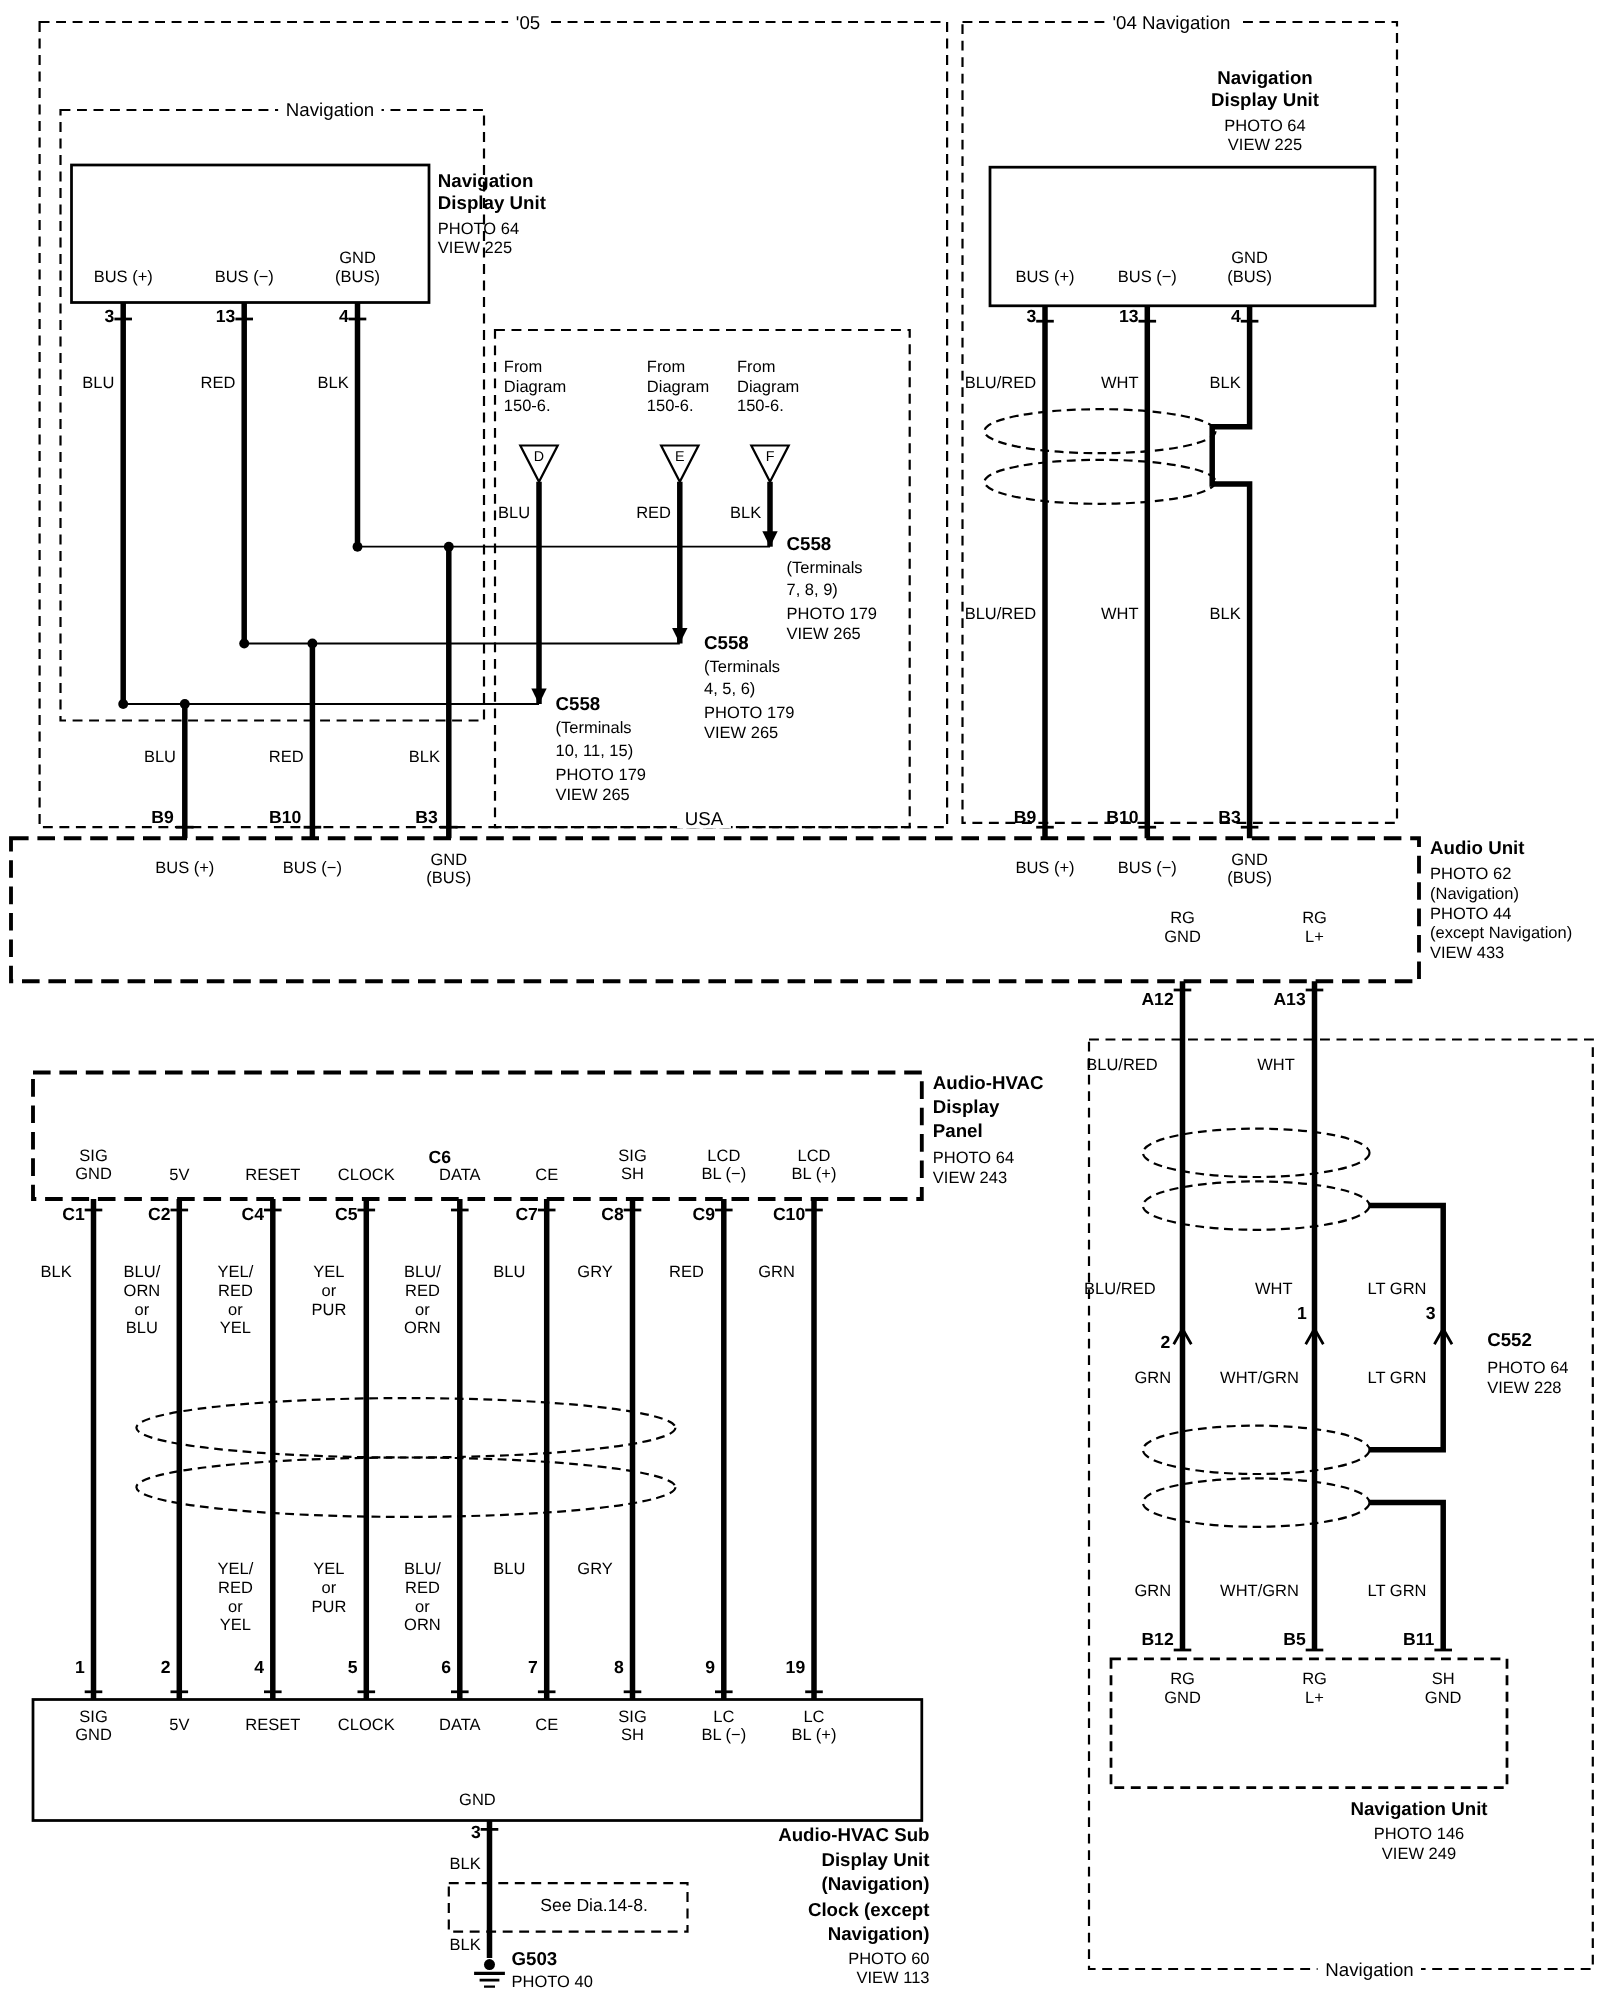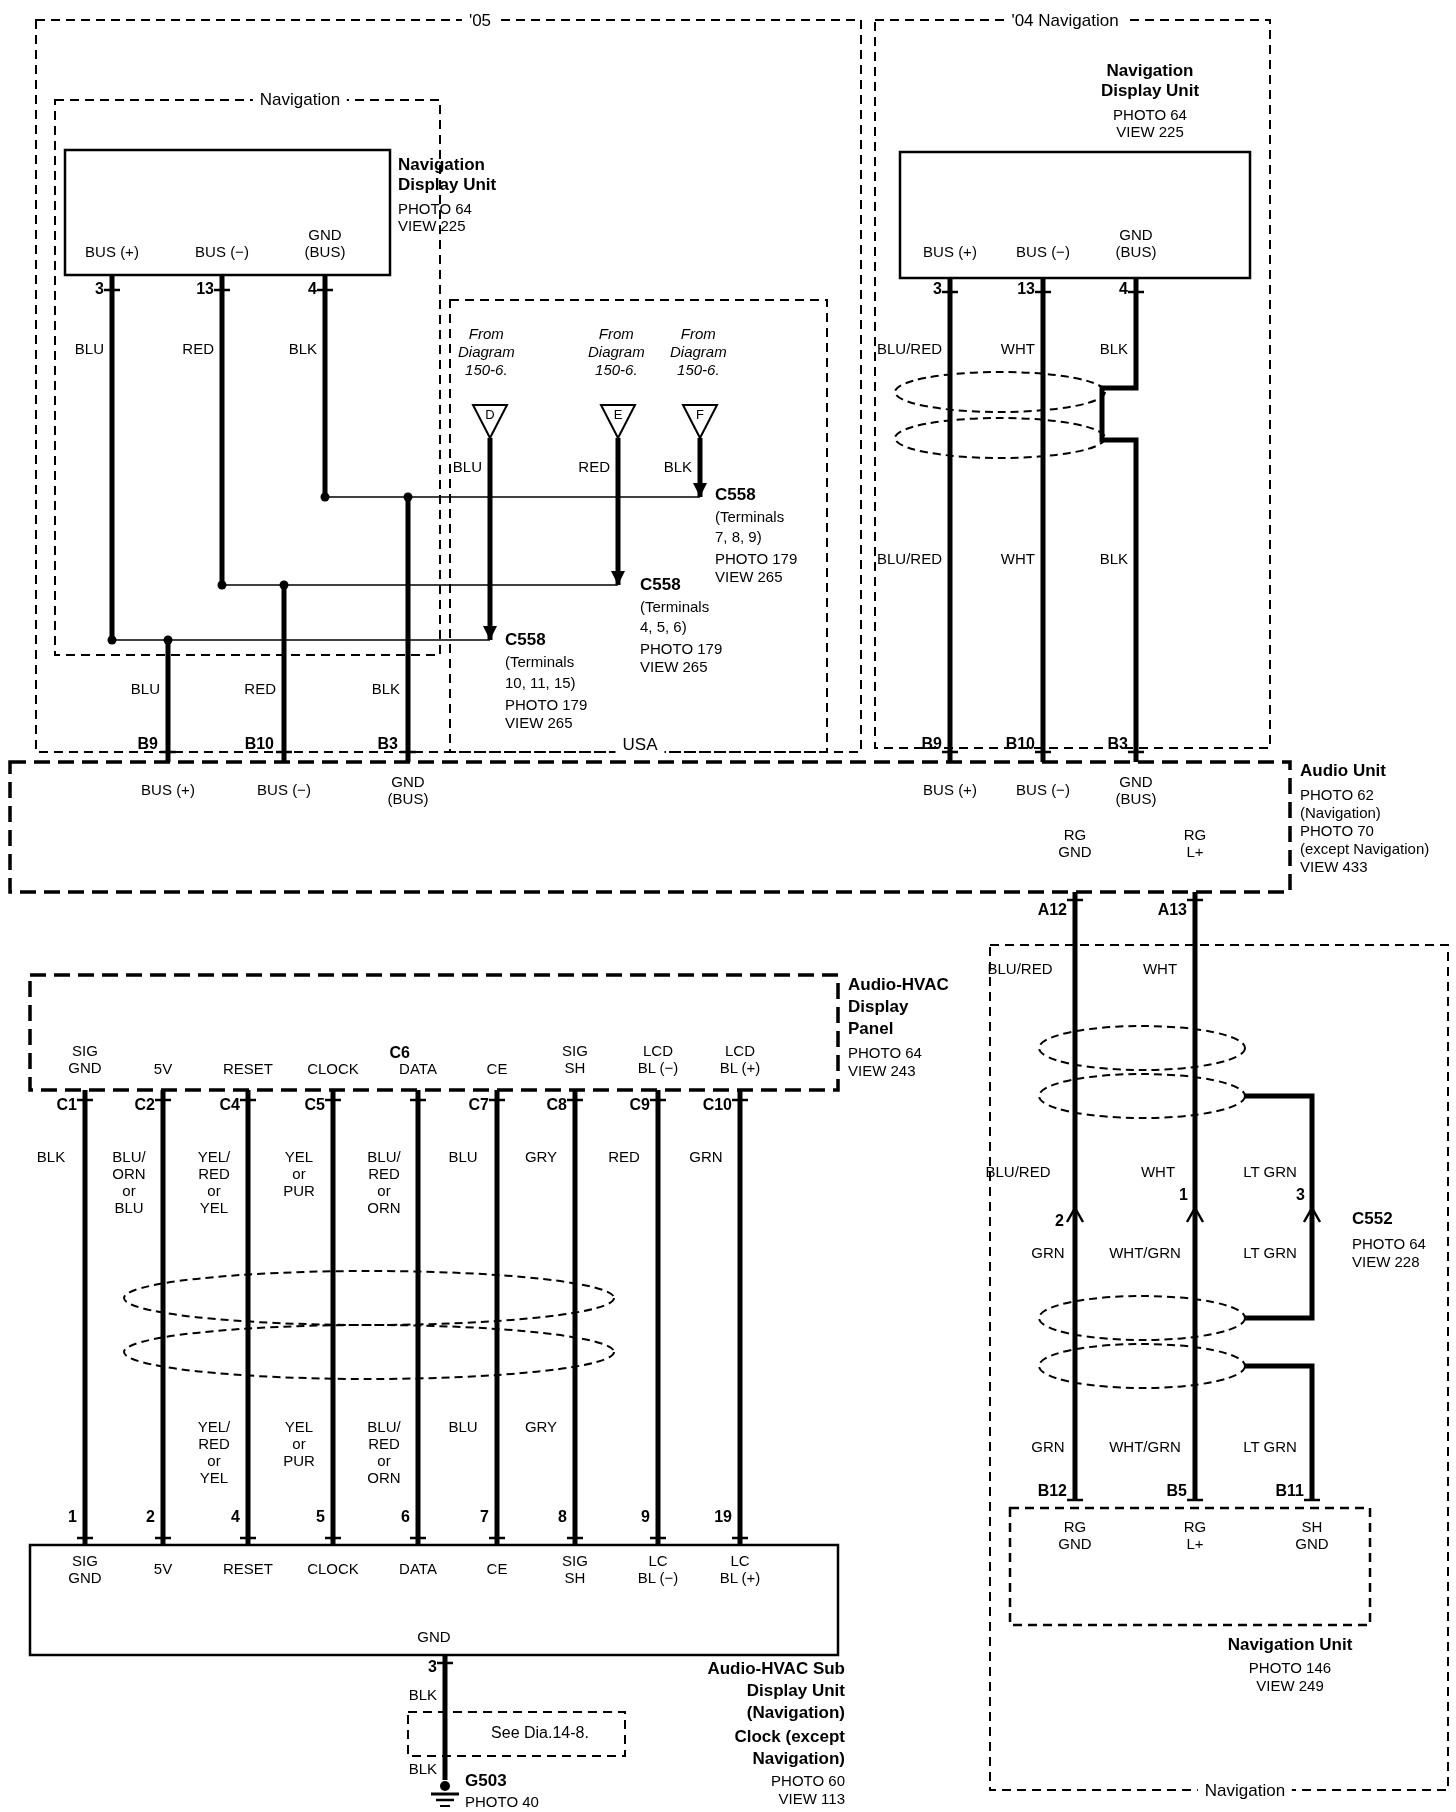--- a/index.html
+++ b/index.html
@@ -1,20 +1,20 @@
 <!DOCTYPE html>
 <html><head>
 <meta charset="utf-8">
 <style>
   html,body{margin:0;padding:0;background:#fff;}
   #page{position:relative;width:1456px;height:1812px;background:#fff;font-family:"Liberation Sans",sans-serif;color:#000;overflow:hidden;}
   #wires{position:absolute;left:0;top:0;z-index:1;}
   .lbl{position:absolute;z-index:2;font:15px "Liberation Sans",sans-serif;color:#000;white-space:nowrap;line-height:17px;}
   .ml{white-space:pre-line;text-align:center;}
-  .mll{white-space:pre-line;text-align:center;line-height:18px;font-style:italic;}
+  .mll{white-space:pre-line;text-align:left;line-height:18px;}
   .c{transform:translateX(-50%);text-align:center;}
   .r{transform:translateX(-100%);text-align:right;}
   .f16{font-size:16px;font-weight:bold;}
   .f17{font-size:17px;text-align:center;}
   .hdr17{font-size:17px;font-weight:bold;}
   .bg{background:#fff;padding:0 7px;}
 </style>
 </head>
 <body>
 
@@ -271,21 +271,21 @@
 <div class="lbl c ml" style="left:1136px;top:773px">GND
 (BUS)</div>
 <div class="lbl c ml" style="left:1075px;top:826px">RG
 GND</div>
 <div class="lbl c ml" style="left:1195px;top:826px">RG
 L+</div>
 
 <div class="lbl hdr17" style="left:1300px;top:762px">Audio Unit</div>
 <div class="lbl" style="left:1300px;top:786px">PHOTO 62</div>
 <div class="lbl" style="left:1300px;top:804px">(Navigation)</div>
-<div class="lbl" style="left:1300px;top:822px">PHOTO 70</div>
+<div class="lbl" style="left:1300px;top:822px">PHOTO 44</div>
 <div class="lbl" style="left:1300px;top:840px">(except Navigation)</div>
 <div class="lbl" style="left:1300px;top:858px">VIEW 433</div>
 
 <div class="lbl f16 r" style="left:1067px;top:901px">A12</div>
 <div class="lbl f16 r" style="left:1187px;top:901px">A13</div>
 
 <div class="lbl c" style="left:1020px;top:960px">BLU/RED</div>
 <div class="lbl c" style="left:1160px;top:960px">WHT</div>
 
 <div class="lbl c" style="left:1018px;top:1163px">BLU/RED</div>

